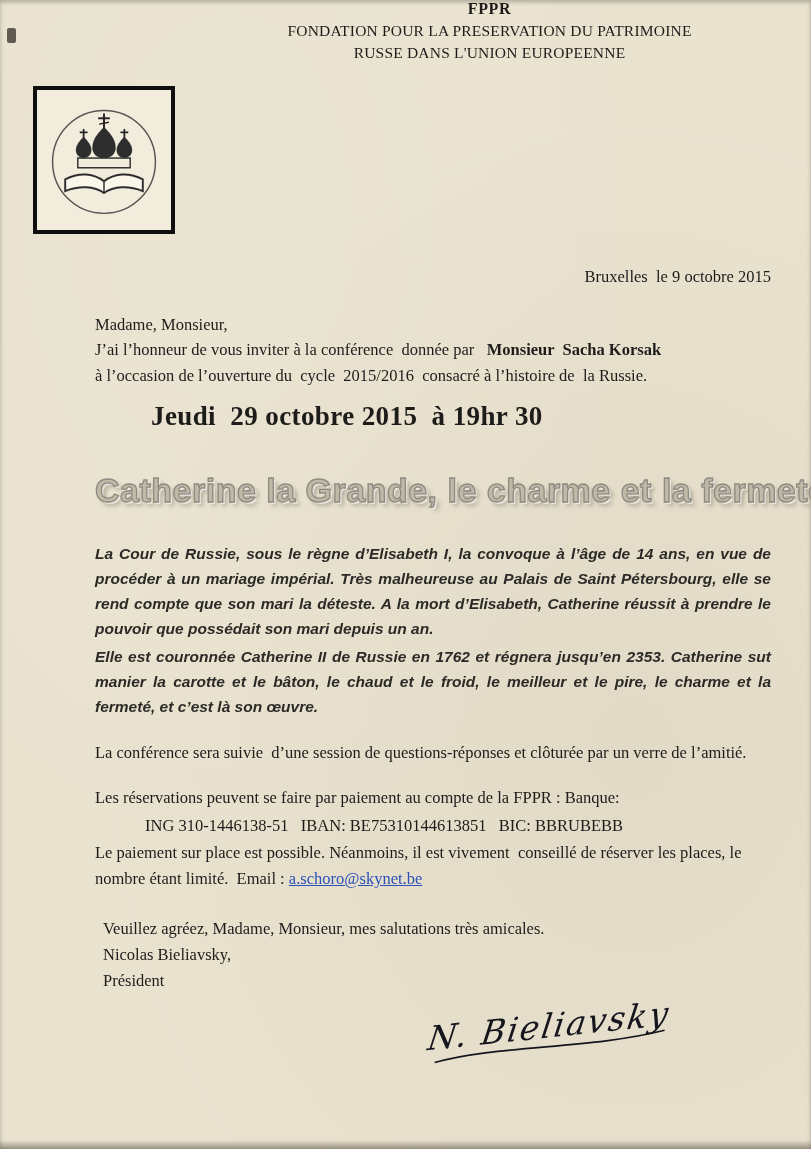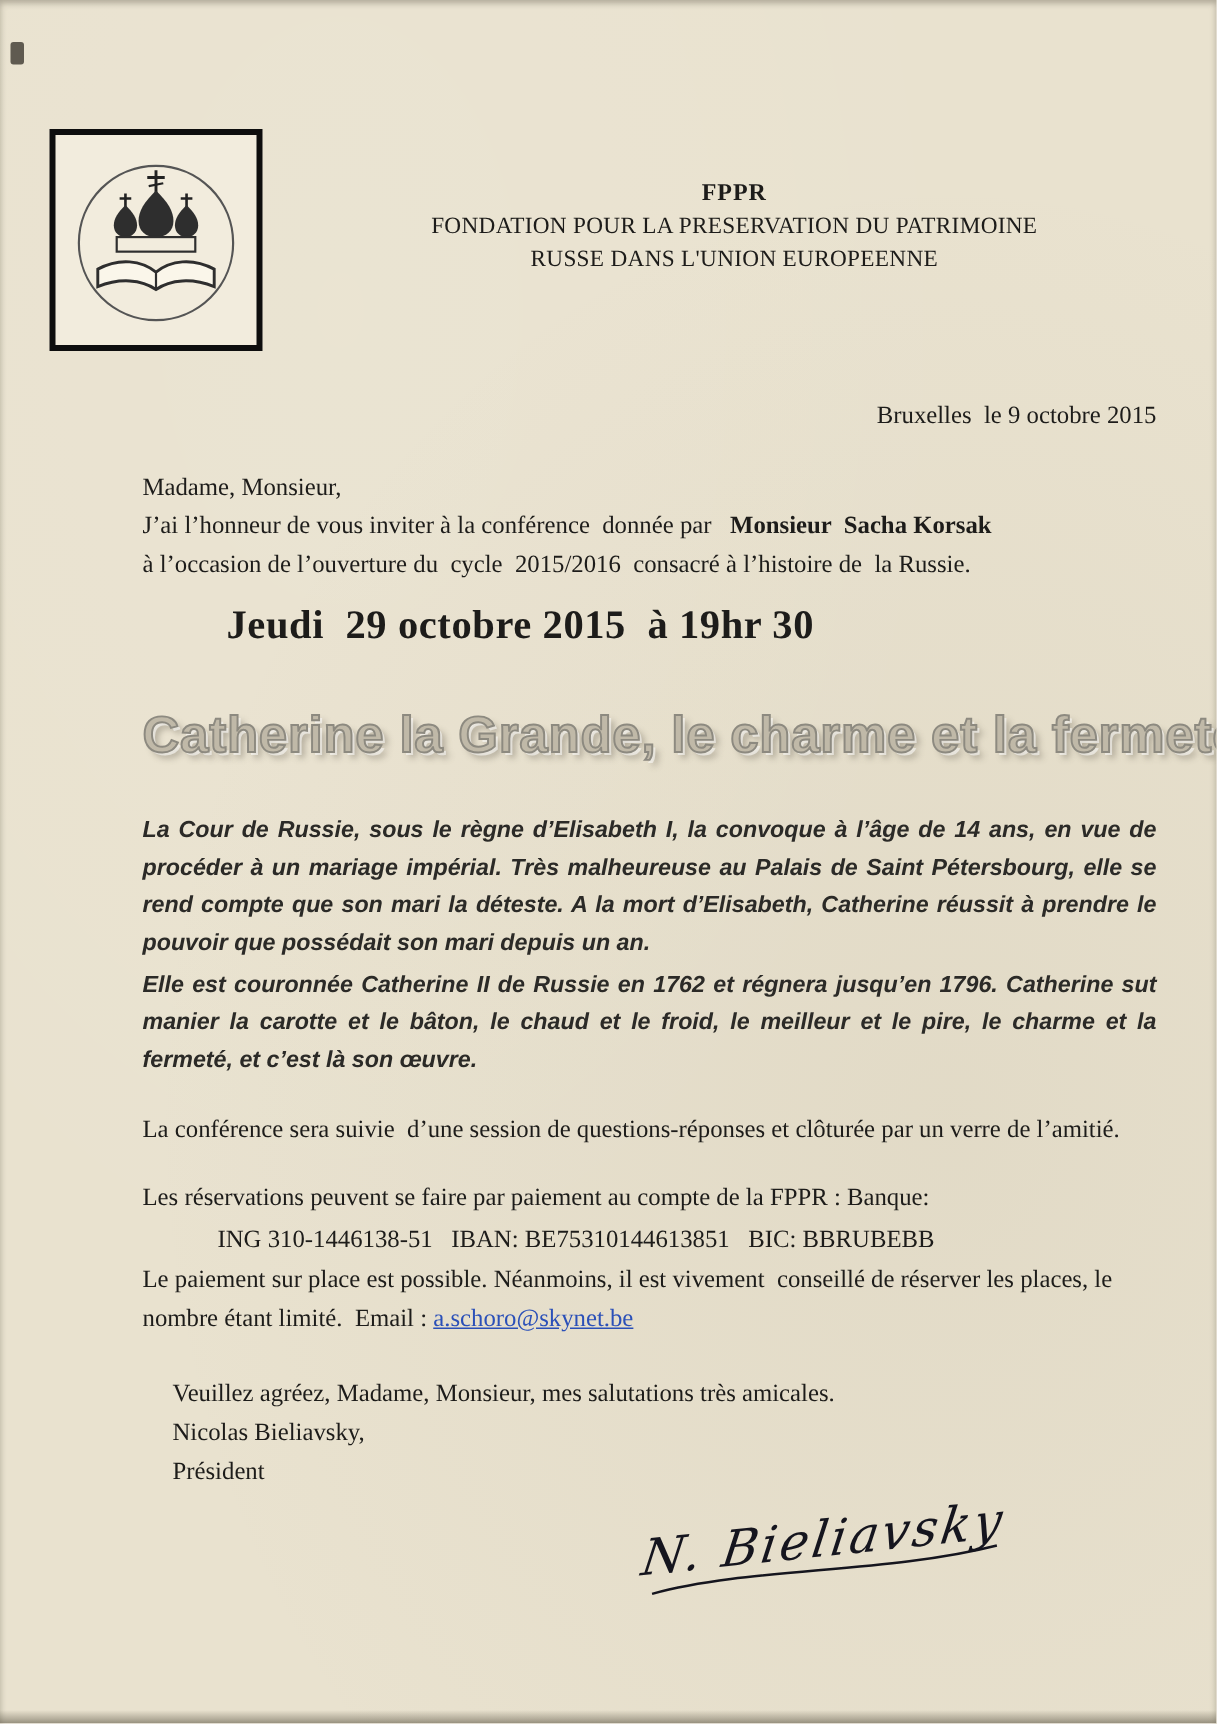--- a/index.html
+++ b/index.html
@@ -18,21 +18,21 @@
     box-shadow: inset 0 2px 4px rgba(60,55,40,.35);
   }
   .scan-speck{position:absolute;left:7px;top:28px;width:9px;height:15px;background:#46423a;border-radius:2px;opacity:.85;}
   .scan-edge-bottom{position:absolute;left:0;right:0;bottom:0;height:9px;
     background:linear-gradient(180deg, rgba(95,88,72,0), rgba(88,82,66,.55));}
   .logo-box{
     position:absolute;left:33px;top:86px;width:142px;height:148px;
     border:4px solid #0e0e0e;background:#f2ecdd;
     display:flex;align-items:center;justify-content:center;box-sizing:border-box;
   }
-  .org-header{margin-left:168px;padding-top:120px;height:250px;box-sizing:border-box;text-align:center;}
+  .org-header{margin-left:168px;height:250px;box-sizing:border-box;text-align:center;}
   .org-abbr{font-weight:bold;font-size:16px;letter-spacing:.6px;}
   .org-line{font-weight:normal;font-size:15.5px;margin-top:4px;letter-spacing:.2px;}
 
   .body{padding:0 40px 0 95px;font-size:16.5px;line-height:1.55;}
   .body p{margin:0;white-space:pre-wrap;}
   .one-line{white-space:pre !important;}
   .b{font-weight:bold;}
 
   .dateline{margin-top:14px !important;text-align:right;}
   .salutation{margin-top:22px !important;}
@@ -60,21 +60,21 @@
   .lecture-desc p{margin:0 0 3px;}
 
   .closing{margin-top:20px !important;}
 
   .practical{margin-top:20px;}
   .practical p{margin:2px 0;}
   .bank{margin-left:50px !important;}
   .email{color:#2b50b8;text-decoration:underline;cursor:pointer;}
 
   .signoff{margin-top:26px;padding-left:8px;}
-  .signoff p{margin:1px 12px;line-height:1.5;}
+  .signoff p{margin:1px 0;line-height:1.5;}
 
   .signature{
     position:absolute;left:428px;top:1006px;width:250px;
     transform:rotate(-6deg);
     color:#15151e;
   }
   .sig-text{
     display:block;
     font-family:"DejaVu Serif", serif;font-style:italic;
     font-size:33px;letter-spacing:2px;
@@ -124,21 +124,21 @@
 
     <p class="one-line">à l’occasion de l’ouverture du  cycle  2015/2016  consacré à l’histoire de  la Russie.</p>
 
     <p class="event">Jeudi  29 octobre 2015  à 19hr 30</p>
 
 
     <h1 class="ghost-title">Catherine la Grande, le charme et la fermeté</h1>
 
     <div class="lecture-desc">
       <p>La Cour de Russie, sous le règne d’Elisabeth I, la convoque à l’âge de 14 ans, en vue de procéder à un mariage impérial. Très malheureuse au Palais de Saint Pétersbourg, elle se rend compte que son mari la déteste. A la mort d’Elisabeth, Catherine réussit à prendre le pouvoir que possédait son mari depuis un an.</p>
-      <p>Elle est couronnée Catherine II de Russie en 1762 et régnera jusqu’en 1796. Catherine sut manier la carotte et le bâton, le chaud et le froid, le meilleur et le pire, le charme et la fermeté, et c’est là son œuvre.</p>
+      <p>Elle est couronnée Catherine II de Russie en 1762 et régnera jusqu’en 2353. Catherine sut manier la carotte et le bâton, le chaud et le froid, le meilleur et le pire, le charme et la fermeté, et c’est là son œuvre.</p>
     </div>
 
     <p class="closing">La conférence sera suivie  d’une session de questions-réponses et clôturée par un verre de l’amitié.</p>
 
     <div class="practical">
       <p class="one-line">Les réservations peuvent se faire par paiement au compte de la FPPR : Banque:</p>
       <p class="bank one-line">ING 310-1446138-51   IBAN: BE75310144613851   BIC: BBRUBEBB</p>
       <p><span>Le paiement sur place est possible. Néanmoins, il est vivement  conseillé de réserver les places, le nombre étant limité.  Email : </span><a class="email">a.schoro@skynet.be</a></p>
     </div>
 

